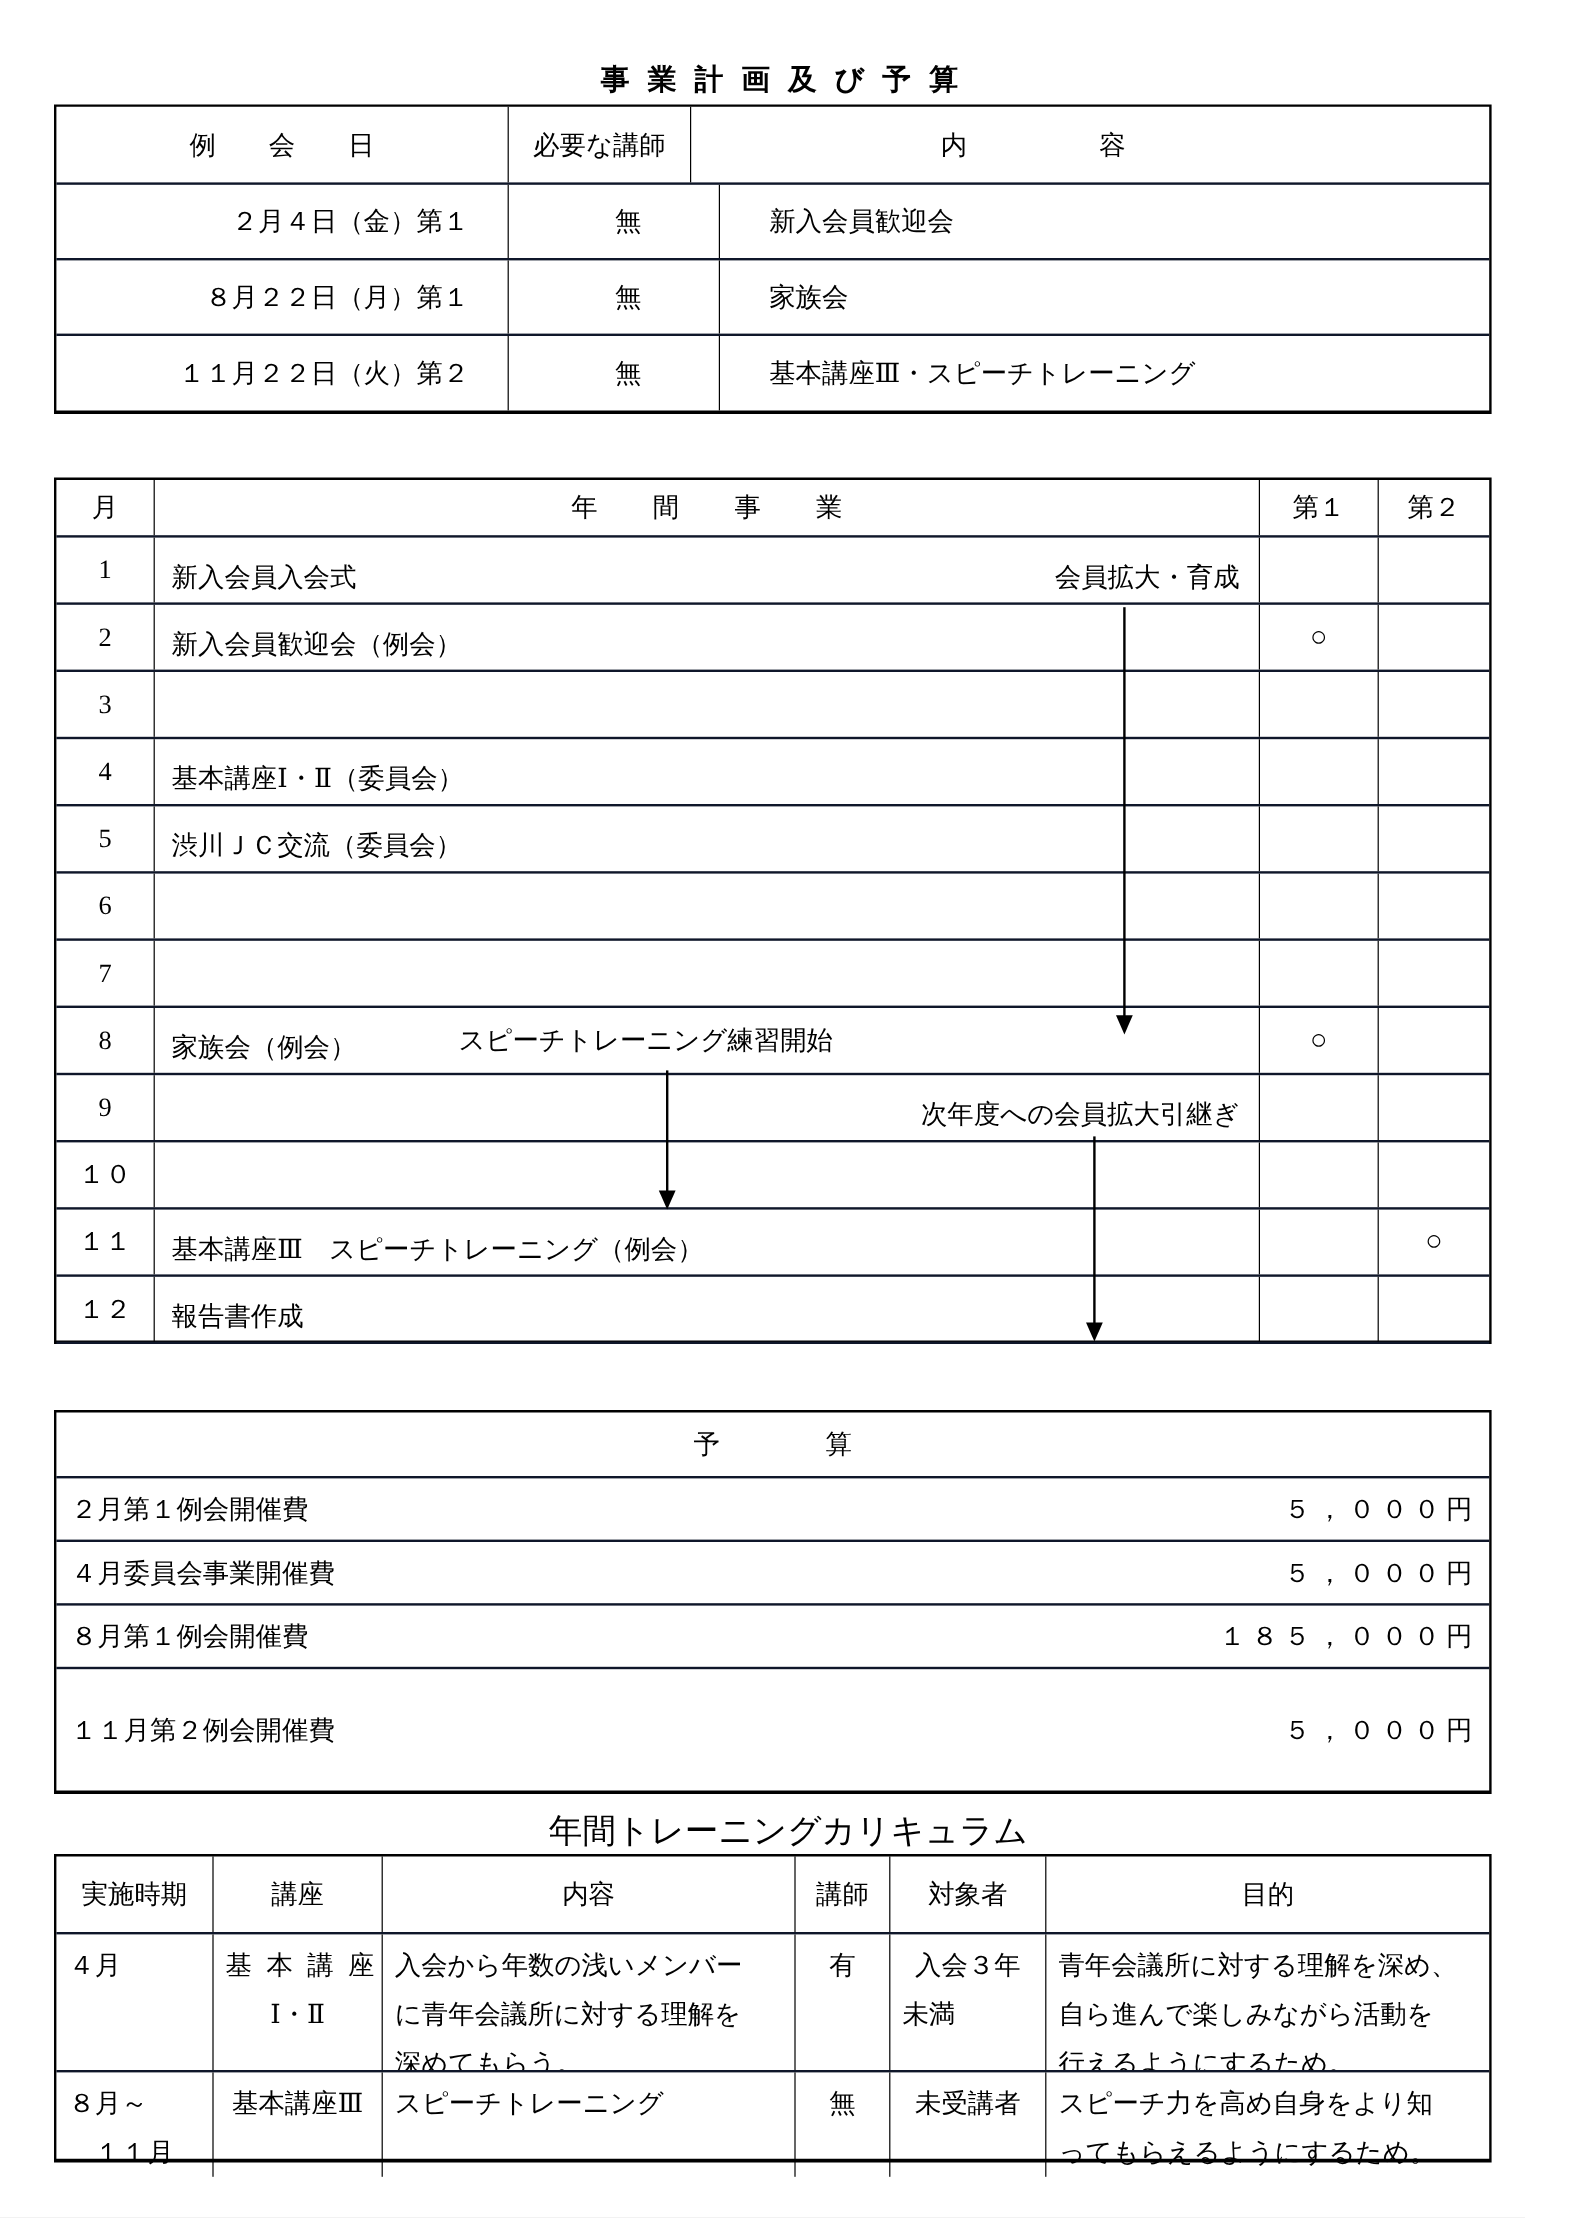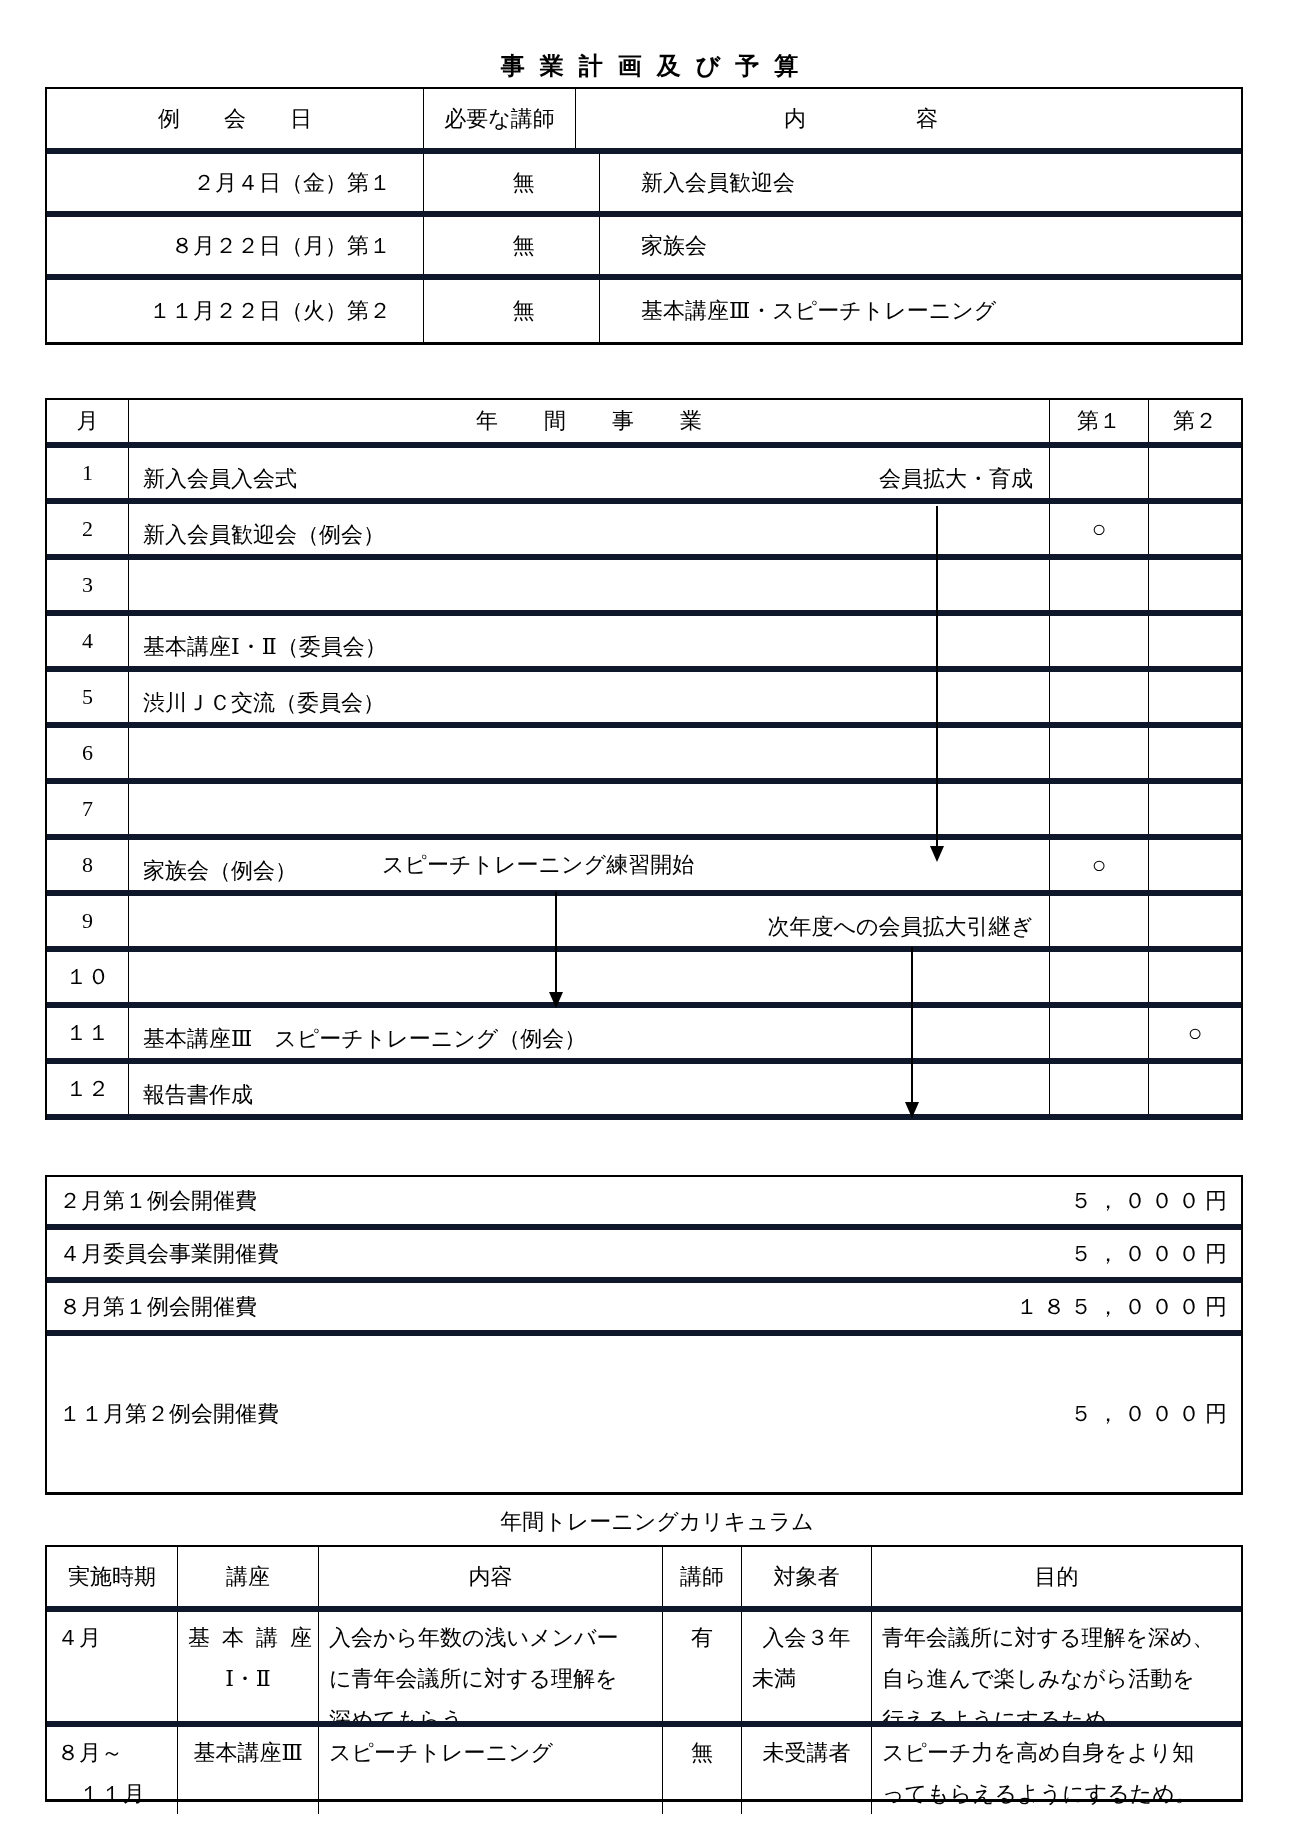--- a/index.html
+++ b/index.html
@@ -10,21 +10,21 @@
   }
   .title{
     position:absolute;top:50px;left:0;width:1314px;text-align:center;
     font-size:24px;font-weight:bold;letter-spacing:15px;
   }
   .tbl{
     position:absolute;left:45px;width:1198px;box-sizing:border-box;
     border:2px solid #000;border-bottom-width:3px;background:#fff;
     display:flex;flex-direction:column;font-size:22px;
   }
-  .row{display:grid;border-bottom:6px solid #0f172a;box-sizing:border-box;flex:0 0 auto;}
+  .row{display:grid;border-bottom:2px solid #0f172a;box-sizing:border-box;flex:0 0 auto;}
   .row:last-child{border-bottom:none;flex:1 1 auto;}
   .c{border-right:1px solid #000;box-sizing:border-box;display:flex;align-items:center;overflow:hidden;position:relative;}
   .c:last-child{border-right:none;}
   .center{justify-content:center;text-align:center;}
   
   .t1{top:87px;height:258px;}
   .t1 .row{grid-template-columns:377px 152px 1fr;}
   .t1 .hrow{height:65px;}
   .t1 .drow{height:63px;gap:24px;}
   .t1 .date{justify-content:flex-end;padding-right:32px;}
@@ -43,21 +43,21 @@
   .al{position:absolute;width:2px;background:#000;}
   .ah{position:absolute;width:0;height:0;border-left:7px solid transparent;border-right:7px solid transparent;border-top:16px solid #000;}
   
   .t3{top:1175px;height:320px;}
   .t3 .row{grid-template-columns:1fr;}
   .t3 .hrow{height:55px;}
   .t3 .drow{height:53px;}
   .t3 .brow{justify-content:space-between;padding:0 14px 0 12px;}
   .t3 .amount{letter-spacing:5px;margin-right:-5px;}
   
-  .heading{position:absolute;top:1507px;left:0;width:1314px;text-align:center;font-size:22px;}
+  .heading{position:absolute;top:1507px;left:0;width:1314px;text-align:center;font-size:28px;}
   .t4{top:1545px;height:257px;}
   .t4 .row{grid-template-columns:131px 141px 344px 79px 130px 1fr;}
   .t4 .hrow{height:65px;}
   .t4 .r1{height:115px;}
   .t4 .cell{display:block;padding:5px 10px 0 10px;line-height:41px;align-items:flex-start;}
   .t4 .line{display:block;white-space:pre;}
   .t4 .line.center{text-align:center;}
   .t4 .line.right{text-align:left;}
   .t4 .course1{text-align:center;letter-spacing:12px;margin-right:-12px;}
 </style>
@@ -195,20 +195,23 @@
 
     <div class="al" style="left:889px;top:106px;height:342px;"></div>
     <div class="ah" style="left:883px;top:446px;"></div>
     <div class="al" style="left:508px;top:492px;height:102px;"></div>
     <div class="ah" style="left:502px;top:592px;"></div>
     <div class="al" style="left:864px;top:547px;height:157px;"></div>
     <div class="ah" style="left:858px;top:702px;"></div>
   </div>
 
   <div class="tbl t3">
+    <div class="row hrow">
+      <div class="c center">予　　　　算</div>
+    </div>
     <div class="row drow">
       <div class="c brow">
         <span>２月第１例会開催費</span>
         <span class="amount">５，０００円</span>
       </div>
     </div>
     <div class="row drow">
       <div class="c brow">
         <span>４月委員会事業開催費</span>
         <span class="amount">５，０００円</span>

